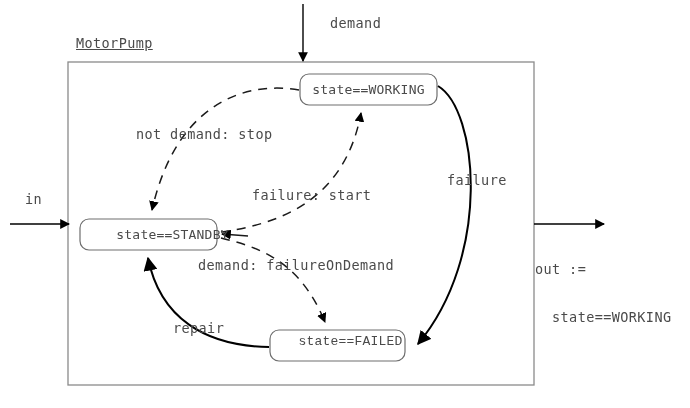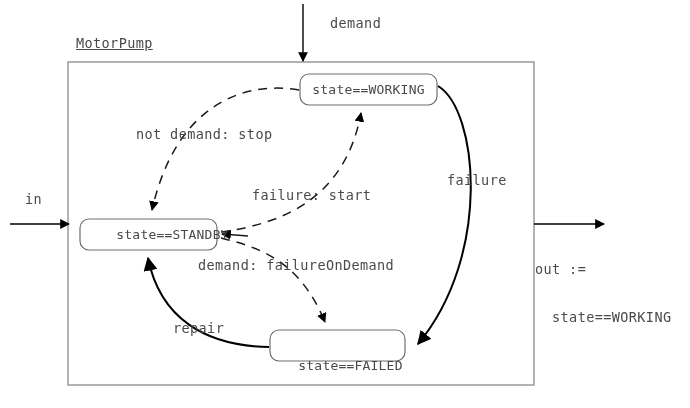--- a/index.html
+++ b/index.html
@@ -88,21 +88,21 @@
 
     <path d="M 438 86 C 478 110, 492 255, 418 344" fill="none" stroke="#000000" stroke-width="2" marker-end="url(#arrow-solid)"></path>
 
     <path d="M 269 347 C 205 346, 160 318, 148 258" fill="none" stroke="#000000" stroke-width="2" marker-end="url(#arrow-solid)"></path>
   </svg>
 
   <div class="lbl" style="left:76px; top:36px;text-decoration:underline;">MotorPump</div>
 
   <div class="state-label" style="left:300px; top:82px; width:137px;">state==WORKING</div>
   <div class="state-label" style="left:80px; top:227px; width:137px;padding-left:24px;">state==STANDBY</div>
-  <div class="state-label" style="left:270px; top:358px; width:161px;">state==FAILED</div>
+  <div class="state-label" style="left:270px; top:334px; width:161px;font-family:Liberation Mono, monospace;">state==FAILED</div>
 
   <div class="lbl" style="left:136px; top:127px;text-align:center;">not demand: stop</div>
   <div class="lbl" style="left:252px; top:188px;">failure: start</div>
   <div class="lbl" style="left:198px; top:258px;">demand: failureOnDemand</div>
   <div class="lbl" style="left:447px; top:173px;">failure</div>
   <div class="lbl" style="left:145px; top:321px;margin-left:28px;">repair</div>
 
   <div class="lbl" style="left:312px; top:16px;margin-left:18px;">demand</div>
   <div class="lbl" style="left:25px; top:192px;">in</div>
 

